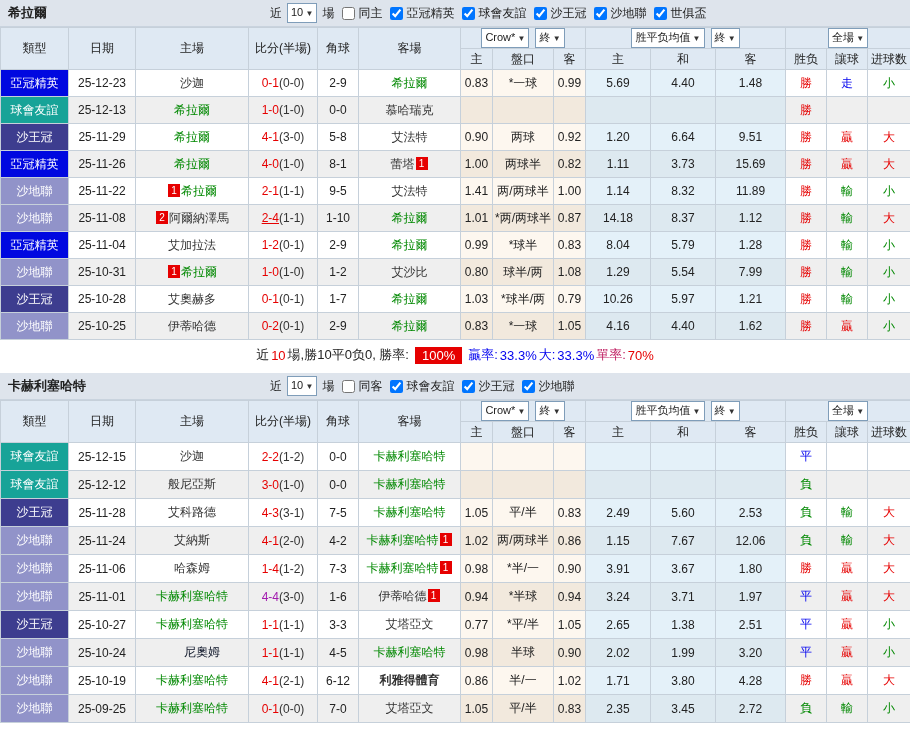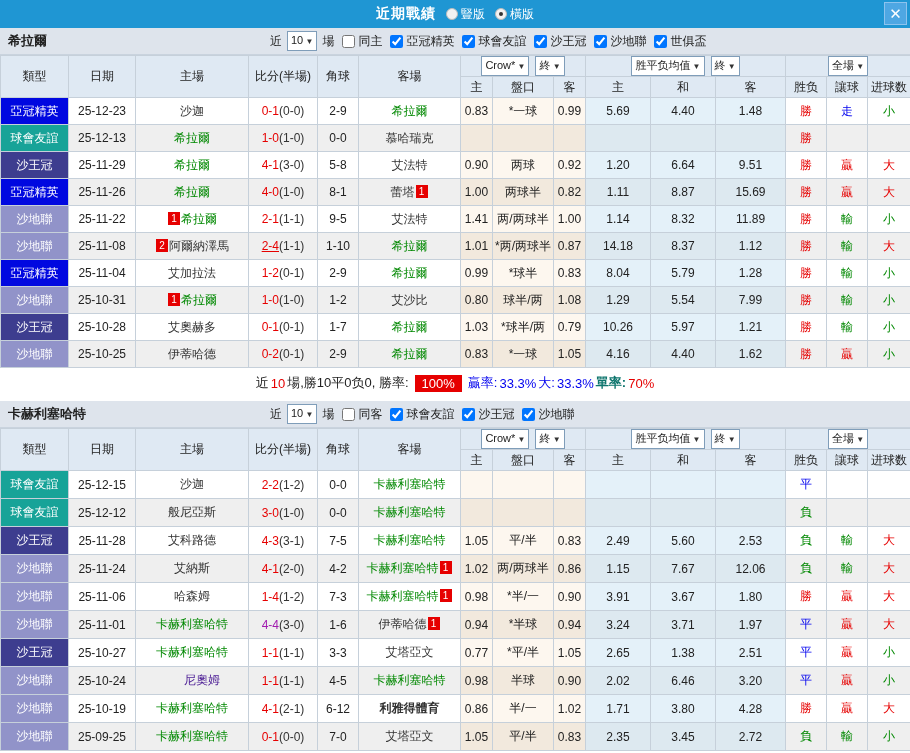--- a/index.html
+++ b/index.html
@@ -43,32 +43,20 @@
   
   .summary { height:30px; display:flex; align-items:center; justify-content:center; font-size:13px; background:#fff; gap:2px; }
   .summary .rbadge { background:#e60000; color:#fff; padding:1px 7px; margin:0 4px; }
   .sec2 { margin-top:3px; }
 </style>
 </head>
 <body>
 
 <div class="app">
 
-  <div class="topbar">
-    <span class="title">近期戰績</span>
-    <span class="radio-opt">
-      <span class="radio-circ"></span>
-      <span>豎版</span>
-    </span>
-    <span class="radio-opt">
-      <span class="radio-circ checked"></span>
-      <span>橫版</span>
-    </span>
-    <div class="close-btn">✕</div>
-  </div>
 
   <div id="sec0">
     <div class="sec-head">
       <span class="team">希拉爾</span>
       <span class="filters" id="filters0">
           <span>近</span>
           <span class="selbox"><span>10</span><span class="arr"> ▼</span></span>
           <span>場</span>
           <input type="checkbox" style="">
           <span>同主</span>
@@ -182,21 +170,21 @@
             <td class="type-cell" style="background: rgb(0, 8, 224);">亞冠精英</td>
             <td>25-11-26</td>
             <td><span style="color: rgb(0, 136, 0);">希拉爾</span></td>
             <td><span style="color: rgb(230, 0, 0);">4-0</span><span class="half">(1-0)</span></td>
             <td>8-1</td>
             <td><span style="color: rgb(51, 51, 51);">蕾塔</span><span class="badge">1</span></td>
             <td class="c-odds">1.00</td>
             <td class="c-odds">两球半</td>
             <td class="c-odds">0.82</td>
             <td class="c-avg">1.11</td>
-            <td class="c-avg">8.87</td>
+            <td class="c-avg">3.73</td>
             <td class="c-avg">15.69</td>
             <td style="color: rgb(230, 0, 0);">勝</td>
             <td style="color: rgb(230, 0, 0);">贏</td>
             <td style="color: rgb(230, 0, 0);">大</td>
           </tr>
           <tr class="odd">
             <td class="type-cell" style="background: rgb(145, 147, 201);">沙地聯</td>
             <td>25-11-22</td>
             <td><span class="badge">1</span><span style="color: rgb(0, 136, 0);">希拉爾</span></td>
             <td><span style="color: rgb(230, 0, 0);">2-1</span><span class="half">(1-1)</span></td>
@@ -301,21 +289,21 @@
       </table>
     <div class="summary" id="summary0">
         <span style="color: rgb(34, 34, 34);">近</span>
         <span style="color: rgb(230, 0, 0);">10</span>
         <span style="color: rgb(34, 34, 34);">場,勝10平0负0, 勝率:</span>
         <span class="rbadge">100%</span>
         <span style="color: rgb(0, 0, 238);">贏率:</span>
         <span style="color: rgb(0, 0, 238);">33.3%</span>
         <span style="color: rgb(0, 0, 238);"> 大:</span>
         <span style="color: rgb(0, 0, 238);">33.3%</span>
-        <span style="color: #0f766e; font-weight: bold;"> 單率:</span>
+        <span style="color: #be185d;"> 單率:</span>
         <span style="color: rgb(230, 0, 0);">70%</span>
       </div>
   </div>
 
   <div id="sec1" class="sec2">
     <div class="sec-head">
       <span class="team">卡赫利塞哈特</span>
       <span class="filters" id="filters1">
           <span>近</span>
           <span class="selbox"><span>10</span><span class="arr"> ▼</span></span>
@@ -488,29 +476,29 @@
             <td class="c-avg">2.65</td>
             <td class="c-avg">1.38</td>
             <td class="c-avg">2.51</td>
             <td style="color: rgb(0, 0, 238);">平</td>
             <td style="color: rgb(230, 0, 0);">贏</td>
             <td style="color: rgb(0, 136, 0);">小</td>
           </tr>
           <tr class="even">
             <td class="type-cell" style="background: rgb(145, 147, 201);">沙地聯</td>
             <td>25-10-24</td>
-            <td><span style="color: #4c1d95; margin-left: 20px;">尼奧姆</span></td>
+            <td><span style="color: #0f172a; margin-left: 20px;">尼奧姆</span></td>
             <td><span style="color: rgb(230, 0, 0);">1-1</span><span class="half">(1-1)</span></td>
             <td>4-5</td>
             <td><span style="color: rgb(0, 136, 0);">卡赫利塞哈特</span></td>
             <td class="c-odds">0.98</td>
             <td class="c-odds">半球</td>
             <td class="c-odds">0.90</td>
             <td class="c-avg">2.02</td>
-            <td class="c-avg">6.46</td>
+            <td class="c-avg">1.99</td>
             <td class="c-avg">3.20</td>
             <td style="color: rgb(0, 0, 238);">平</td>
             <td style="color: rgb(230, 0, 0);">贏</td>
             <td style="color: rgb(0, 136, 0);">小</td>
           </tr>
           <tr class="odd">
             <td class="type-cell" style="background: rgb(145, 147, 201);">沙地聯</td>
             <td>25-10-19</td>
             <td><span style="color: rgb(0, 136, 0);">卡赫利塞哈特</span></td>
             <td><span style="color: rgb(230, 0, 0);">4-1</span><span class="half">(2-1)</span></td>

